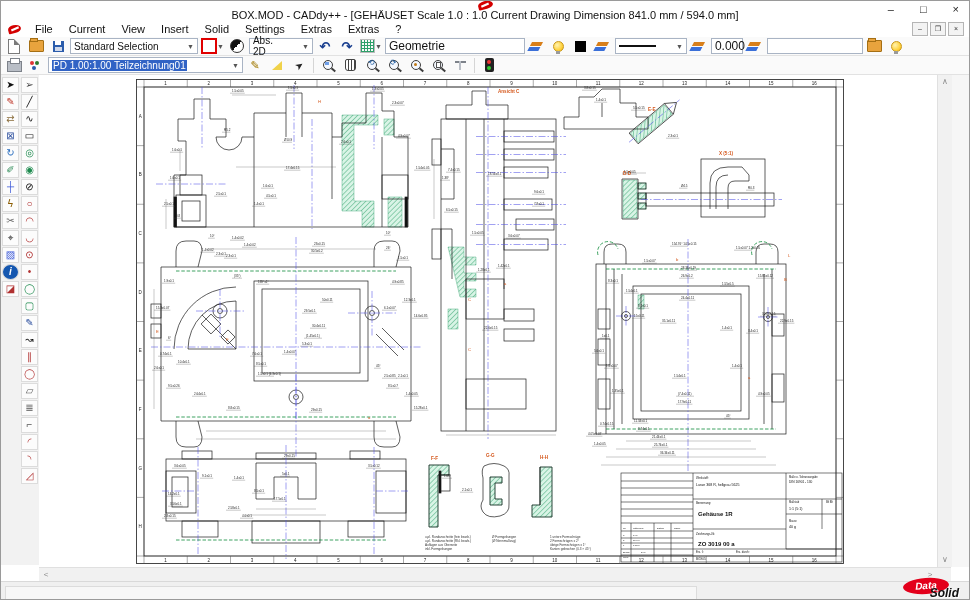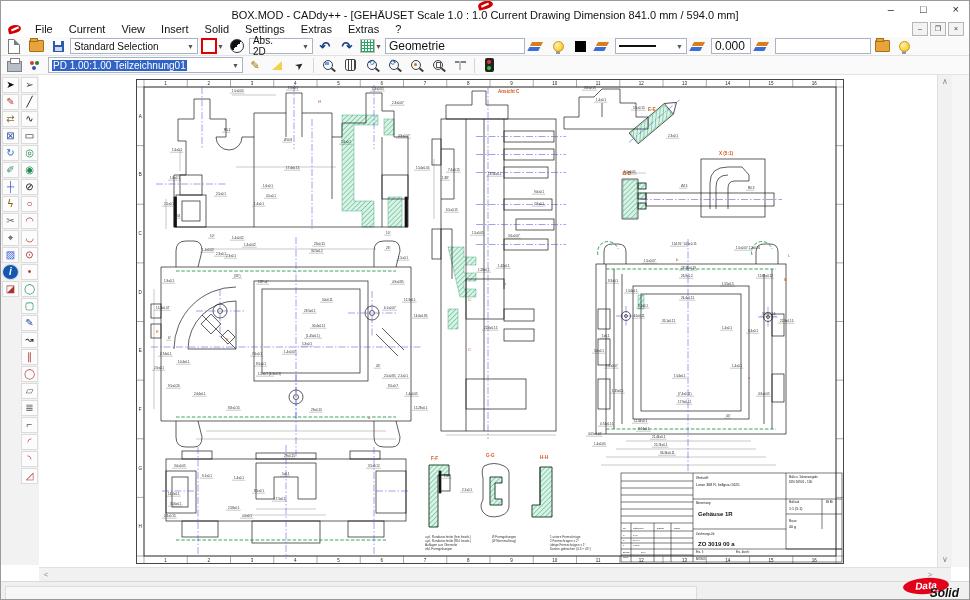--- a/index.html
+++ b/index.html
@@ -167,21 +167,21 @@
     <span class="tbtn">
         <span class="ic-lyr"></span>
       </span>
     <span class="combo" style="width:72px">
         <span class="ic-line"></span>
         <span class="arr">▼</span>
       </span>
     <span class="tbtn">
         <span class="ic-lyr"></span>
       </span>
-    <span class="ipt" style="width:40px">
+    <span class="ipt" style="width:32px">
         <span>0.000</span>
       </span>
     <span class="tbtn">
         <span class="ic-lyr"></span>
       </span>
     <span class="ipt" style="width:96px">
         <span></span>
       </span>
     <span class="tbtn">
         <span class="ic-folder"></span>

